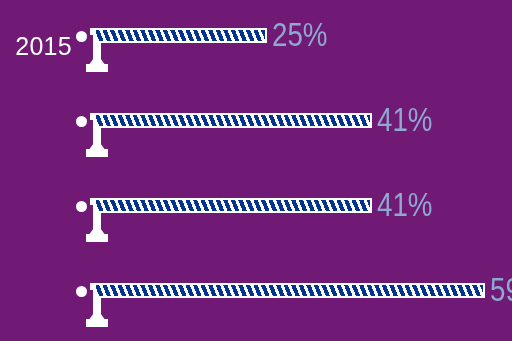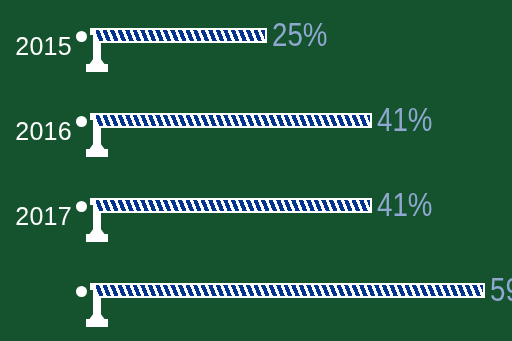--- a/index.html
+++ b/index.html
@@ -7,21 +7,21 @@
     padding: 0;
     background: #01338f;
   }
   body {
     font-family: "Liberation Sans", sans-serif;
   }
   #chart-root {
     position: relative;
     width: 512px;
     height: 341px;
-    background: #14532d;
+    background: #701a75;
     overflow: hidden;
   }
 
   
   .row {
     position: absolute;
     left: 0;
     width: 512px;
     height: 85px;
   }
@@ -140,37 +140,35 @@
       <div class="barrier-base-taper"></div>
       <div class="barrier-base"></div>
     </div>
 
     <div class="boom" style="width:173px;"></div>
 
     <div class="value-label" style="left:272px;">25%</div>
   </div>
 
   <div class="row" style="top:97px;">
-    <div class="year-label">2016</div>
 
     <div class="barrier">
       <div class="barrier-dot"></div>
       <div class="barrier-head"></div>
       <div class="barrier-post"></div>
       <div class="barrier-base-taper"></div>
       <div class="barrier-base"></div>
     </div>
 
     <div class="boom" style="width:278px;"></div>
 
     <div class="value-label" style="left:377px;">41%</div>
   </div>
 
   <div class="row" style="top:182px;">
-    <div class="year-label">2017</div>
 
     <div class="barrier">
       <div class="barrier-dot"></div>
       <div class="barrier-head"></div>
       <div class="barrier-post"></div>
       <div class="barrier-base-taper"></div>
       <div class="barrier-base"></div>
     </div>
 
     <div class="boom" style="width:278px;"></div>

